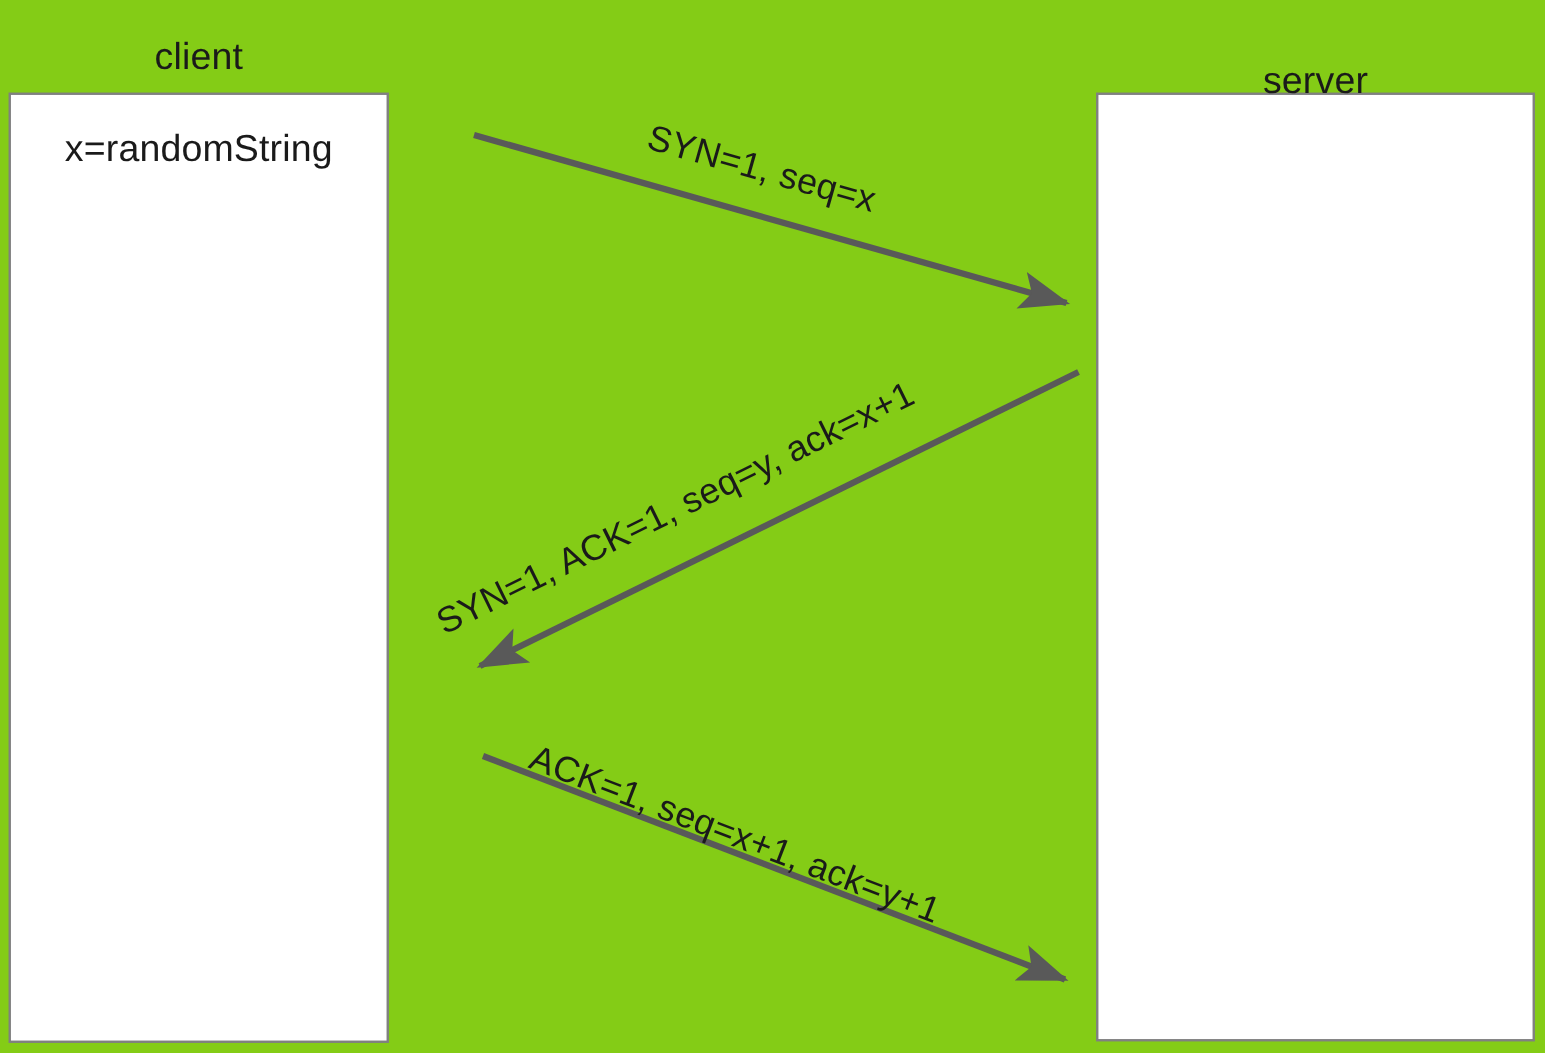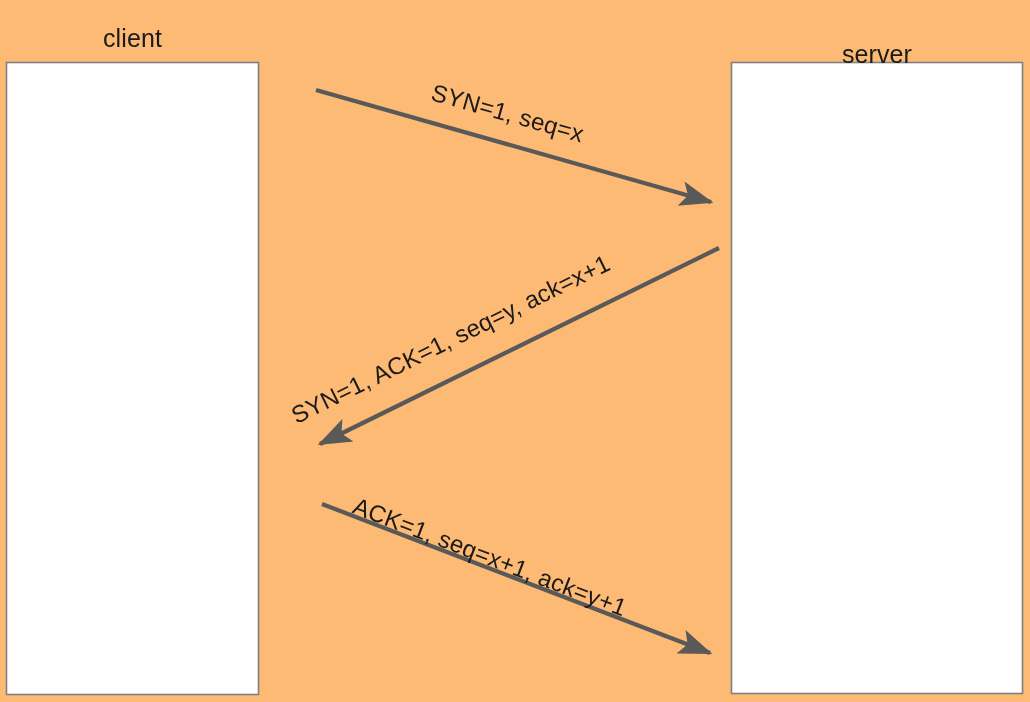--- a/index.html
+++ b/index.html
@@ -7,21 +7,21 @@
     padding: 0;
     background: #ffffff;
   }
   body {
     font-family: "Liberation Sans", sans-serif;
   }
   #canvas {
     position: relative;
     width: 1030px;
     height: 702px;
-    background: #fdba74;
+    background: #84cc16;
     overflow: hidden;
   }
   svg.diagram-layer {
     position: absolute;
     left: 0;
     top: 0;
     width: 1030px;
     height: 702px;
   }
   .lane-title {
@@ -69,20 +69,21 @@
 
     <line x1="719" y1="248" x2="320" y2="444" stroke="#595959" stroke-width="4.2" stroke-linecap="butt" marker-end="url(#arrowend)"></line>
 
     <line x1="322" y1="504" x2="710" y2="653" stroke="#595959" stroke-width="4.2" stroke-linecap="butt" marker-end="url(#arrowend)"></line>
   </svg>
 
   <div class="lane-title" style="left:6px; top:24px; width:253px;">client</div>
 
   <div class="lane-title" style="left:731px; top:40px; width:292px;">server</div>
 
+  <div class="lane-note" style="left:10px; top:85px; width:245px;">x=randomString</div>
 
 
   <div class="msg-label" style="left:432px; top:78px; transform: rotate(15.8deg);">SYN=1, seq=x</div>
 
   <div class="msg-label" style="left:293px; top:403px; transform: rotate(-26.2deg);">SYN=1,  ACK=1,  seq=y,  ack=x+1</div>
 
   <div class="msg-label" style="left:354px; top:491px; transform: rotate(21.0deg);">ACK=1,  seq=x+1,  ack=y+1</div>
 
 </div>
 

